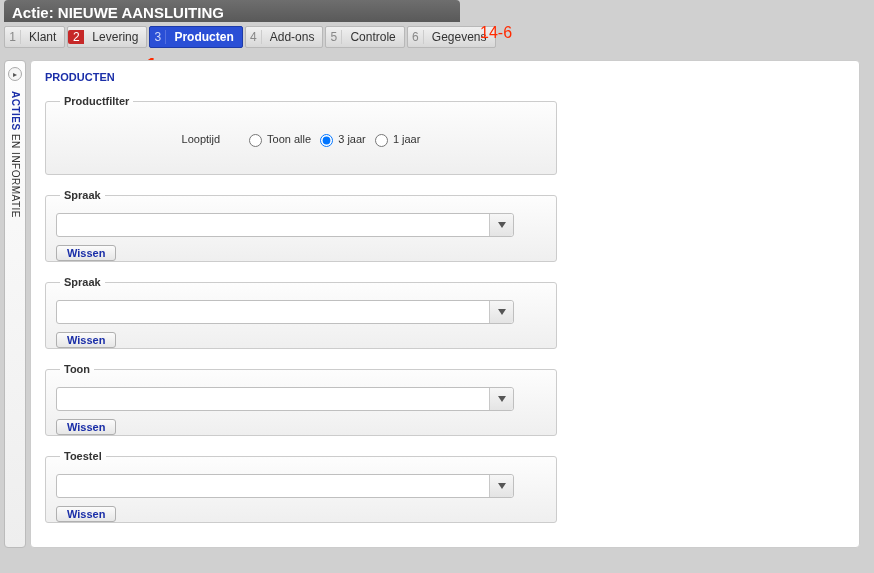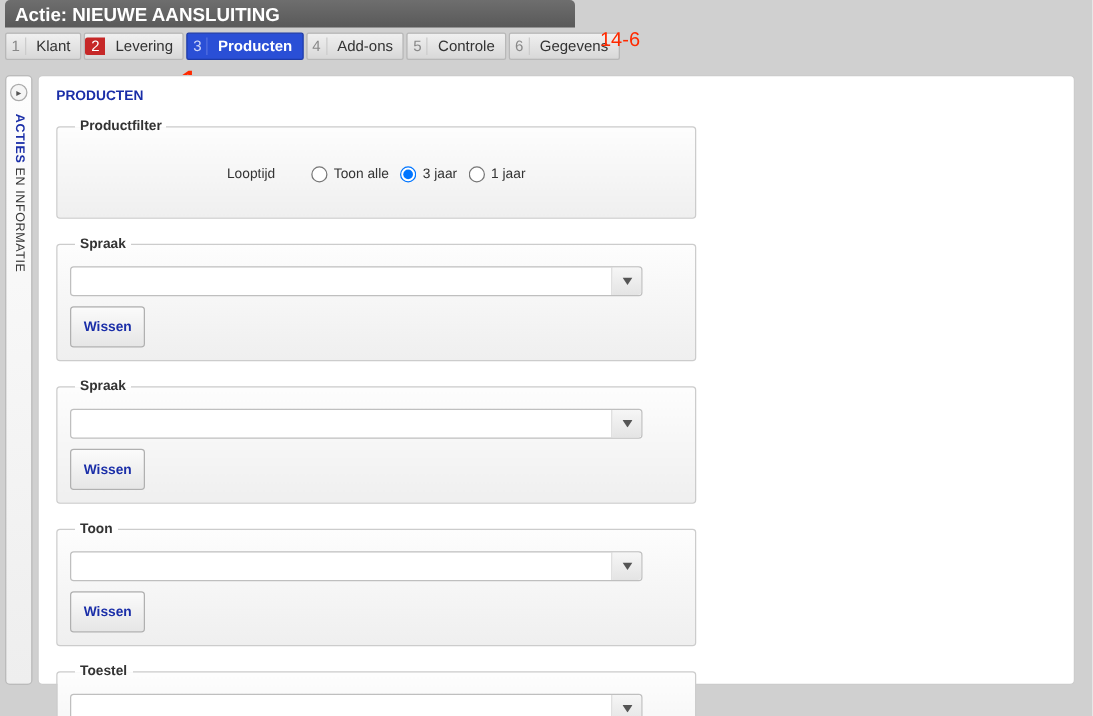--- a/index.html
+++ b/index.html
@@ -59,21 +59,21 @@
   .content {
     position: absolute; left: 30px; top: 60px; width: 830px; height: 488px;
     background: #fff; border: 1px solid #ccc; border-radius: 4px;
     padding: 10px 14px;
   }
   .section-title { font-size: 11px; font-weight: bold; color: #1a2ea8; margin-bottom: 12px; }
 
   fieldset.group {
     border: 1px solid #ccc; border-radius: 3px;
     background: linear-gradient(#fdfdfd,#efefef);
-    margin-bottom: 14px; padding: 12px 10px 10px 10px;
+    margin-bottom: 14px; padding: 12px 10px 0 10px;
     width: 512px; position: relative;
   }
   fieldset.group > legend {
     font-size: 11px; font-weight: bold; color: #333;
     padding: 0 4px; margin-left: 4px;
   }
   .filter-row { text-align: center; font-size: 11px; color: #333; padding: 14px 0 6px; }
   .filter-row label { margin-right: 20px; }
   .radio { margin: 0 2px 0 6px; vertical-align: middle; }
 
@@ -88,21 +88,21 @@
   }
   .combo-btn {
     width: 24px; border-left: 1px solid #c8c8c8;
     background: linear-gradient(#f6f6f6,#e4e4e4);
     display: flex; align-items: center; justify-content: center;
     color: #555; border-radius: 0 3px 3px 0;
   }
   .combo-btn svg { width: 8px; height: 6px; }
 
   .btn {
-    margin-top: 8px; height: 33px; padding: 0 10px;
+    margin-top: 8px; height: 16px; padding: 0 10px;
     border: 1px solid #b0b0b0; border-radius: 3px;
     background: linear-gradient(#fbfbfb,#e6e6e6);
     font-size: 11px; font-weight: bold; color: #1a2ea8;
     cursor: pointer;
   }
 </style>
 </head>
 <body>
 
 <div class="header-bar">

